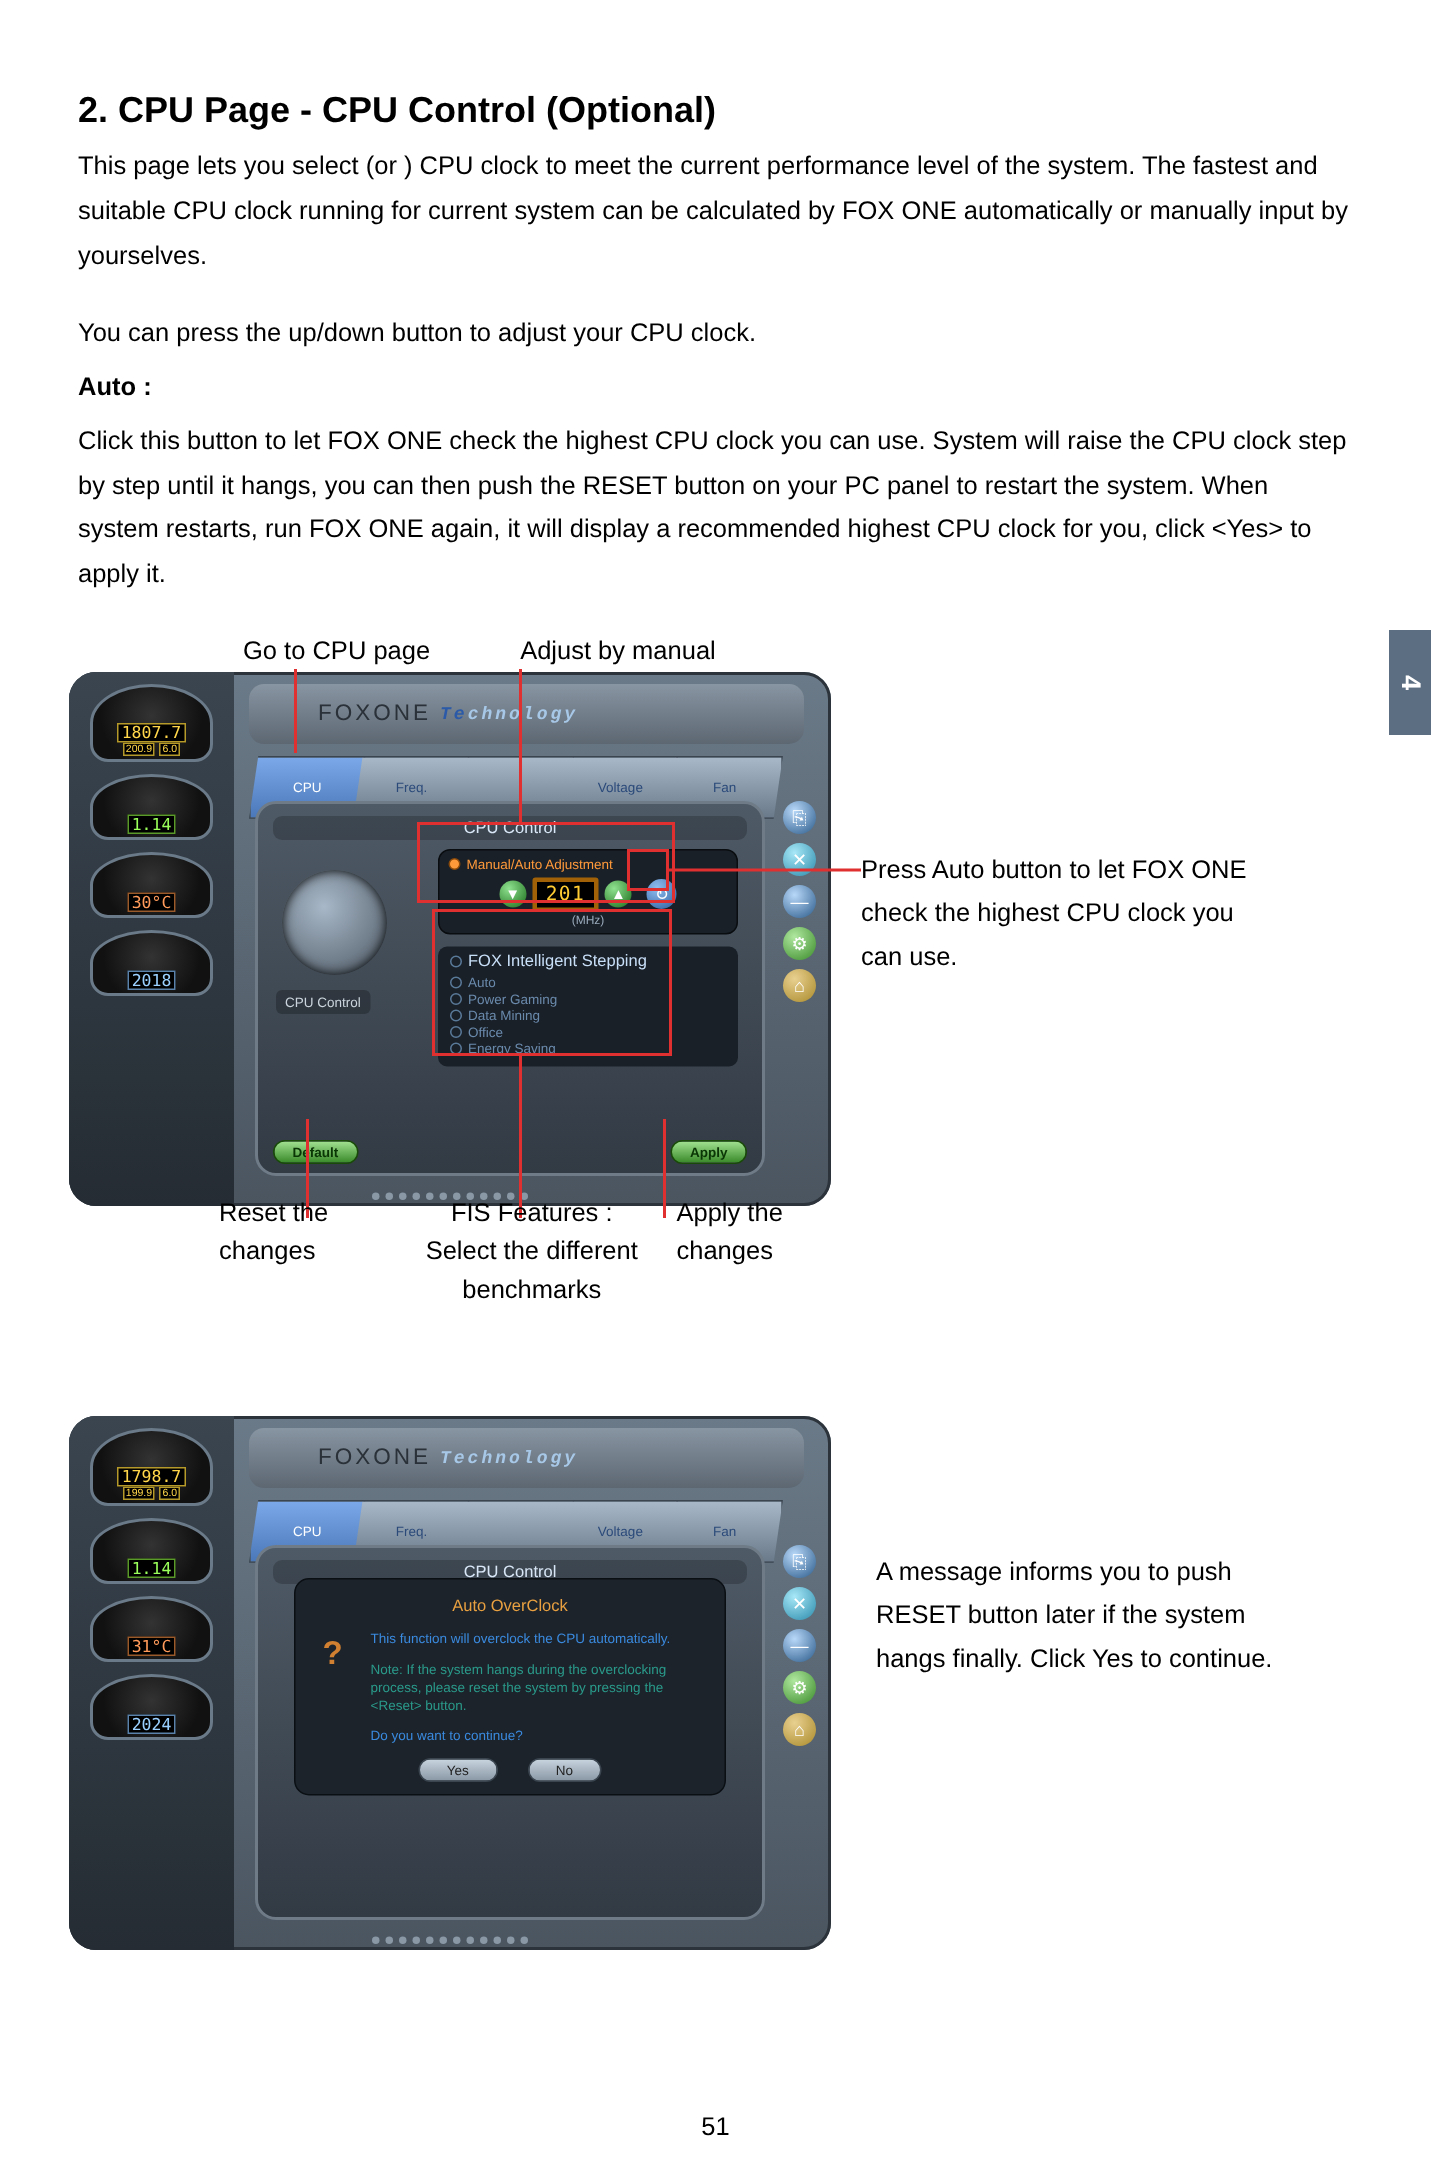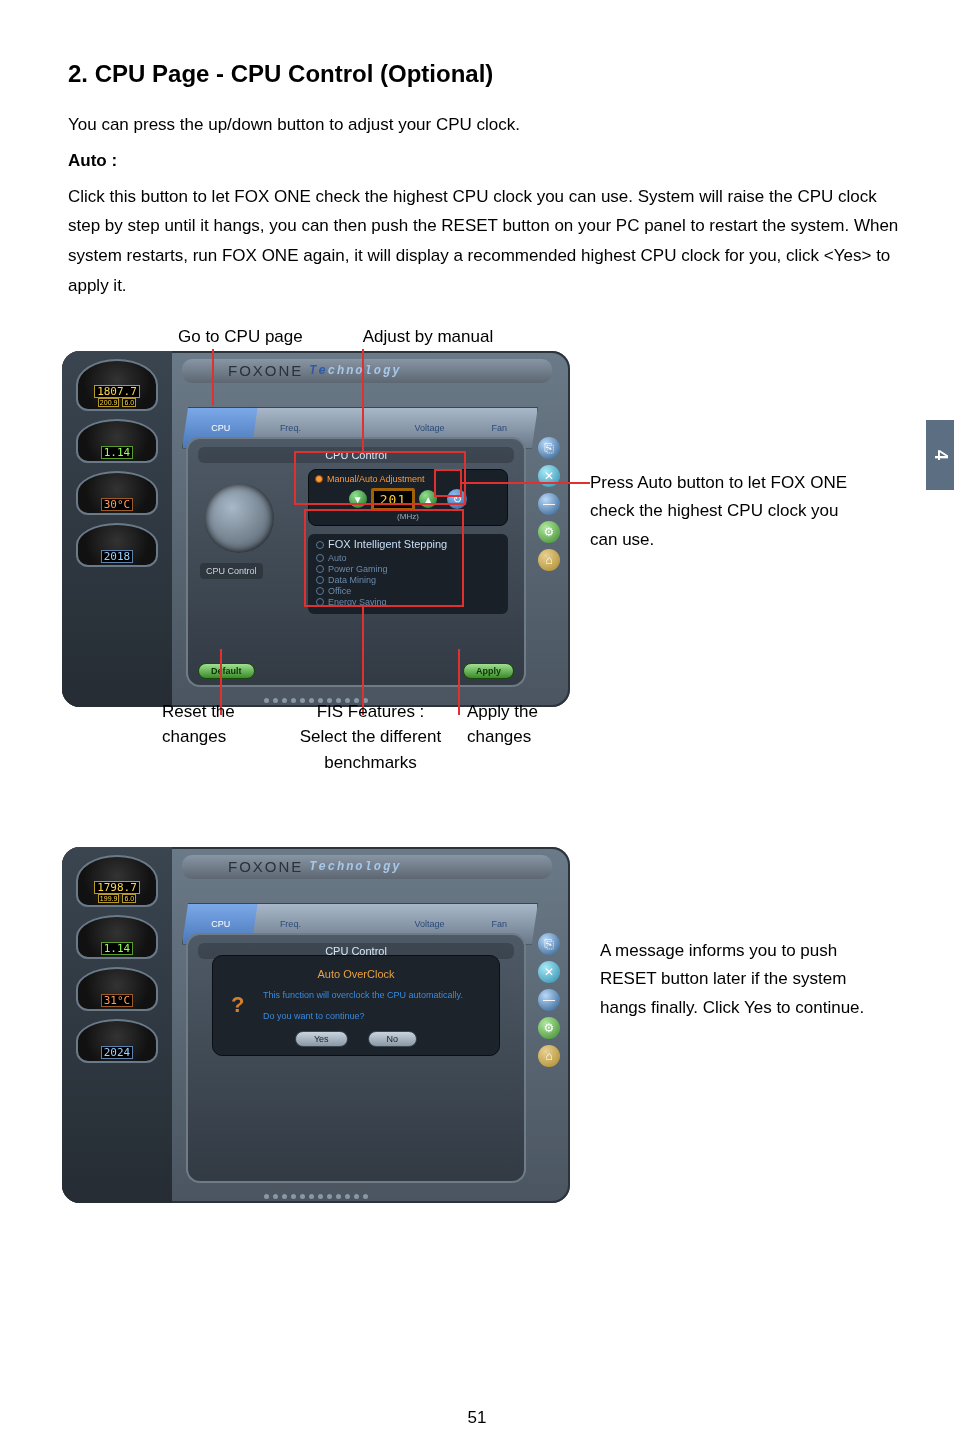--- a/index.html
+++ b/index.html
@@ -20,21 +20,21 @@
     background: #5b6e82;
     color: #fff;
     font-weight: bold;
     font-size: 18px;
     display: flex;
     align-items: center;
     justify-content: center;
     writing-mode: vertical-rl;
   }
   .content {
-    padding: 60px 52px 20px 68px;
+    padding: 60px 52px 20px 52px;
   }
   h1 {
     font-size: 24px;
     font-weight: bold;
     margin-bottom: 8px;
   }
   .para {
     font-size: 17px;
     line-height: 1.75;
     margin-bottom: 6px;
@@ -139,21 +139,21 @@
   }
   .gauge .sub span { background:#000; border:1px solid #b59a2a; padding:0 1px;}
   .gauge.small { height: 44px; }
   .gauge.small .val { color:#9aff5a; border-color:#5a9a2a;}
   .gauge.small.temp .val { color:#ff9a5a; border-color:#9a5a2a;}
   .gauge.small.fan .val { color:#9ad0ff; border-color:#5a82aa;}
 
   .titlebar {
     position: absolute;
     left: 120px; right: 18px; top: 8px;
-    height: 24px;
+    height: 40px;
     background: linear-gradient(#8895a2, #5c6772);
     border-radius: 10px;
     display:flex; align-items:center; padding-left:46px;
     font-family: 'Arial Black', sans-serif;
     letter-spacing: 2px;
     color: #2a3138;
     font-size: 15px;
   }
   .titlebar .tech { color:#2b5aa8; font-style:italic; font-size:12px; margin-left:6px; font-weight:bold; font-family:Liberation Mono, monospace;}
   .titlebar .tch { color:#a8c8e8; }
@@ -352,20 +352,21 @@
     font-size: 17px;
   }
 </style>
 </head>
 <body>
 
 <div class="page-tab">4</div>
 
 <div class="content">
   <h1>2. CPU Page - CPU Control (Optional)</h1>
+  <p class="para">This page lets you select (or  ) CPU clock to meet the current performance level of the system. The fastest and suitable CPU clock running for current system can be calculated by FOX ONE automatically or manually input by yourselves.</p>
 
   <div class="section-gap"></div>
   <p class="para">You can press the up/down button to adjust your CPU clock.</p>
   <p class="para bold">Auto :</p>
   <p class="para">Click this button to let FOX ONE check the highest CPU clock you can use. System will raise the CPU clock step by step until it hangs, you can then push the RESET button on your PC panel to restart the system. When system restarts, run FOX ONE again, it will display a recommended highest CPU clock for you, click &lt;Yes&gt; to apply it.</p>
 
   <div class="figure-wrap">
     <div class="top-labels">
       <span>Go to CPU page</span>
       <span>Adjust by manual</span>
@@ -515,20 +516,21 @@
         <div class="tab">Fan</div>
       </div>
       <div class="panel">
         <div class="panel-header">CPU Control</div>
       </div>
 
       <div class="dialog">
         <div class="qicon">?</div>
         <h3>Auto OverClock</h3>
         <div class="msg">This function will overclock the CPU automatically.</div>
+        <div class="note">Note: If the system hangs during the overclocking process, please reset the system by pressing the &lt;Reset&gt; button.</div>
         <div class="q">Do you want to continue?</div>
         <div class="dbtns">
           <div class="dpill">Yes</div>
           <div class="dpill">No</div>
         </div>
       </div>
 
       <div class="right-icons">
         <div class="ric">⎘</div>
         <div class="ric x">✕</div>

